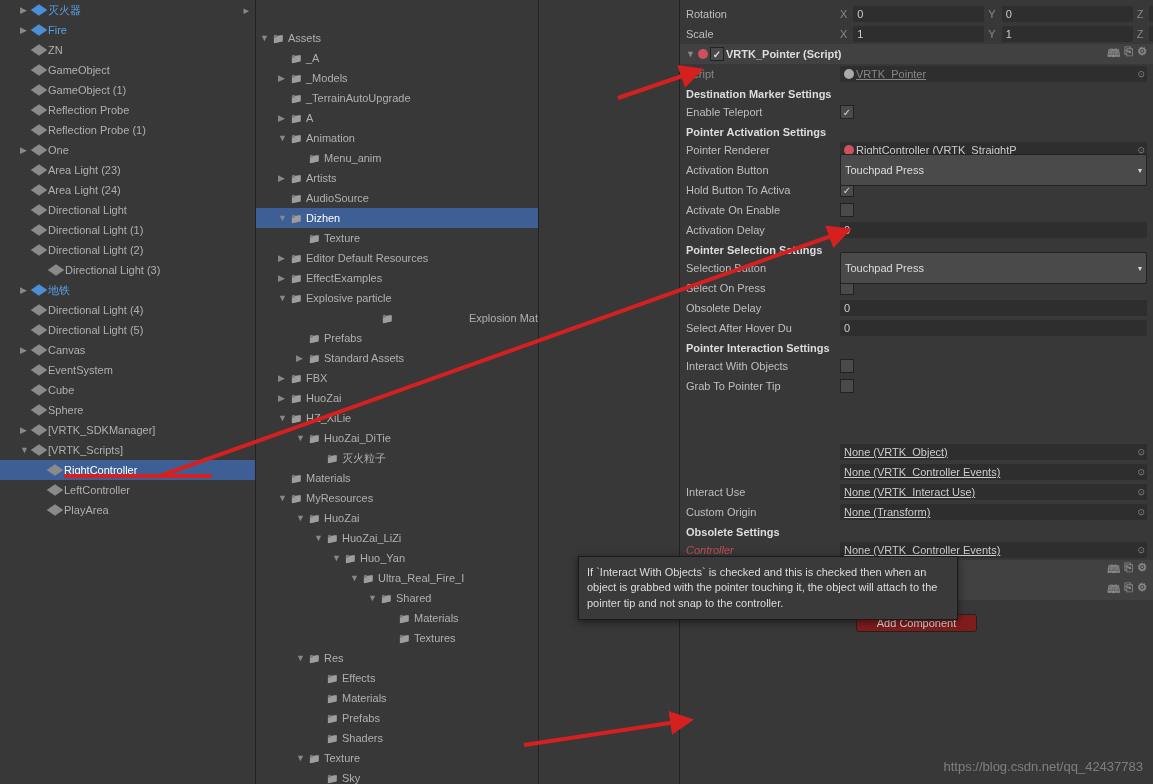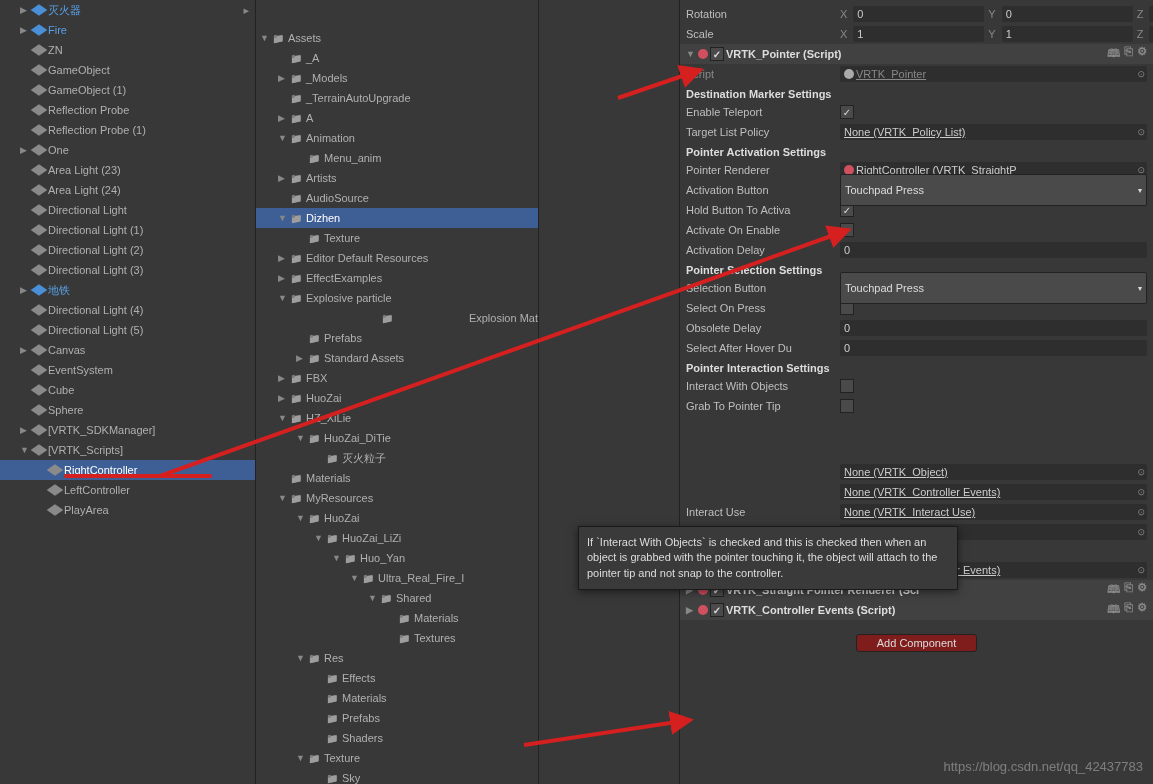--- a/index.html
+++ b/index.html
@@ -30,21 +30,21 @@
   .dropdown { background: #4a4a4a; border: 1px solid #222; color: #ddd; height: 32px; padding: 0 4px; flex: 1; border-radius: 2px; display: flex; align-items: center; position: relative; }
   .dropdown::after { content: "▾"; position: absolute; right: 4px; font-size: 8px; }
   .check { width: 14px; height: 14px; background: #4a4a4a; border: 1px solid #222; display: inline-flex; align-items: center; justify-content: center; font-size: 10px; color: #ddd; }
   .section-header { display: flex; align-items: center; height: 20px; background: #414141; padding: 0 6px; font-weight: bold; color: #ddd; }
   .section-header .fold { color: #888; }
   .section-header .title { margin-left: 2px; }
   .section-icons { margin-left: auto; display: flex; gap: 4px; color: #888; font-size: 11px; }
   .sub-header { font-weight: bold; color: #ddd; padding: 4px 6px 2px; }
   .red-txt { color: #c05050; font-style: italic; }
   .grey-txt { color: #888; }
-  .tooltip { position: absolute; background: #3a3a3a; border: 1px solid #1a1a1a; padding: 8px; color: #ddd; width: 380px; left: 578px; top: 526px; z-index: 100; line-height: 1.4; box-shadow: 0 2px 8px rgba(0,0,0,0.5); }
+  .tooltip { position: absolute; background: #3a3a3a; border: 1px solid #1a1a1a; padding: 8px; color: #ddd; width: 380px; left: 578px; top: 556px; z-index: 100; line-height: 1.4; box-shadow: 0 2px 8px rgba(0,0,0,0.5); }
   .arrow { position: absolute; pointer-events: none; z-index: 50; }
   .arrow-line { stroke: #d62020; stroke-width: 4; fill: none; }
   .arrow-head { fill: #d62020; }
   .btn { background: #7f1d1d; border: 1px solid #222; color: #ddd; height: 18px; padding: 0 20px; border-radius: 3px; display: inline-flex; align-items: center; }
   .watermark { position: absolute; right: 10px; bottom: 10px; color: rgba(255,255,255,0.35); font-size: 13px; z-index: 200; }
   .vec-label { color: #888; margin-right: 2px; }
 </style>
 </head>
 <body>
 
@@ -109,21 +109,21 @@
       <div class="tree-row" style="padding-left: 20px;">
         <span class="fold"></span>
         <span class="obj-icon cube-icon"></span>
         <span>Directional Light (1)</span>
       </div>
       <div class="tree-row" style="padding-left: 20px;">
         <span class="fold"></span>
         <span class="obj-icon cube-icon"></span>
         <span>Directional Light (2)</span>
       </div>
-      <div class="tree-row" style="padding-left: 20px;">
+      <div class="tree-row" style="padding-left: 37px;">
         <span class="fold"></span>
         <span class="obj-icon cube-icon"></span>
         <span>Directional Light (3)</span>
       </div>
       <div class="tree-row" style="padding-left: 20px;">
         <span class="fold">▶</span>
         <span class="obj-icon prefab-icon"></span>
         <span class="blue-txt">地铁</span>
       </div>
       <div class="tree-row" style="padding-left: 20px;">
@@ -429,28 +429,20 @@
       </div>
   </div>
 
   <div class="sub-header">Destination Marker Settings</div>
   <div class="insp-row">
     <div class="insp-label">Enable Teleport</div>
     <div class="insp-field">
         <span class="check">✓</span>
       </div>
   </div>
-  <div class="insp-row">
-    <div class="insp-label">Target List Policy</div>
-    <div class="insp-field">
-        <div class="obj-field">
-          <span>None (VRTK_Policy List)</span>
-        </div>
-      </div>
-  </div>
 
   <div class="sub-header">Pointer Activation Settings</div>
   <div class="insp-row">
     <div class="insp-label">Pointer Renderer</div>
     <div class="insp-field">
         <div class="obj-field">
           <span class="obj-dot r"></span>
           <span>RightController (VRTK_StraightP</span>
         </div>
       </div>

